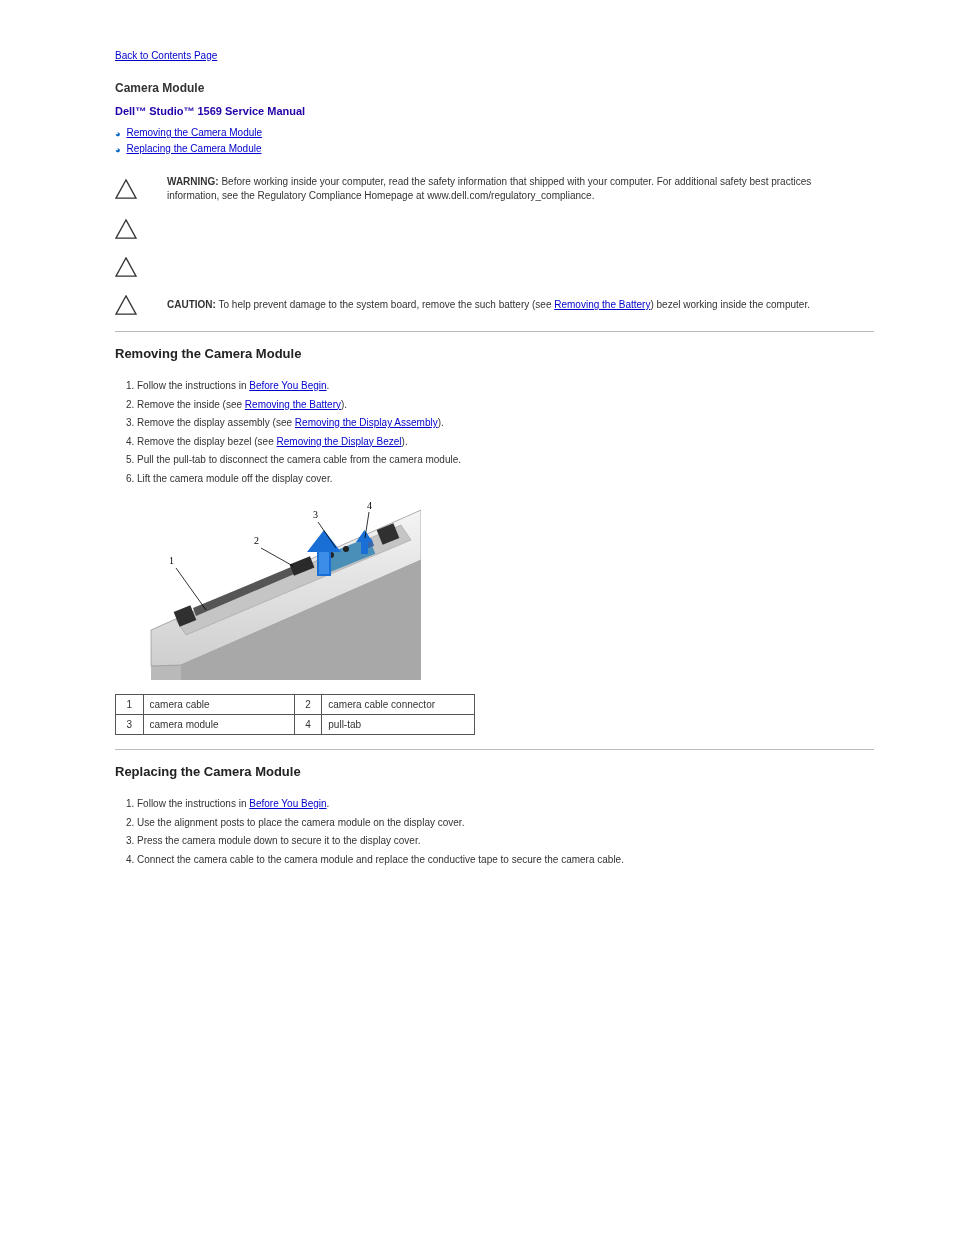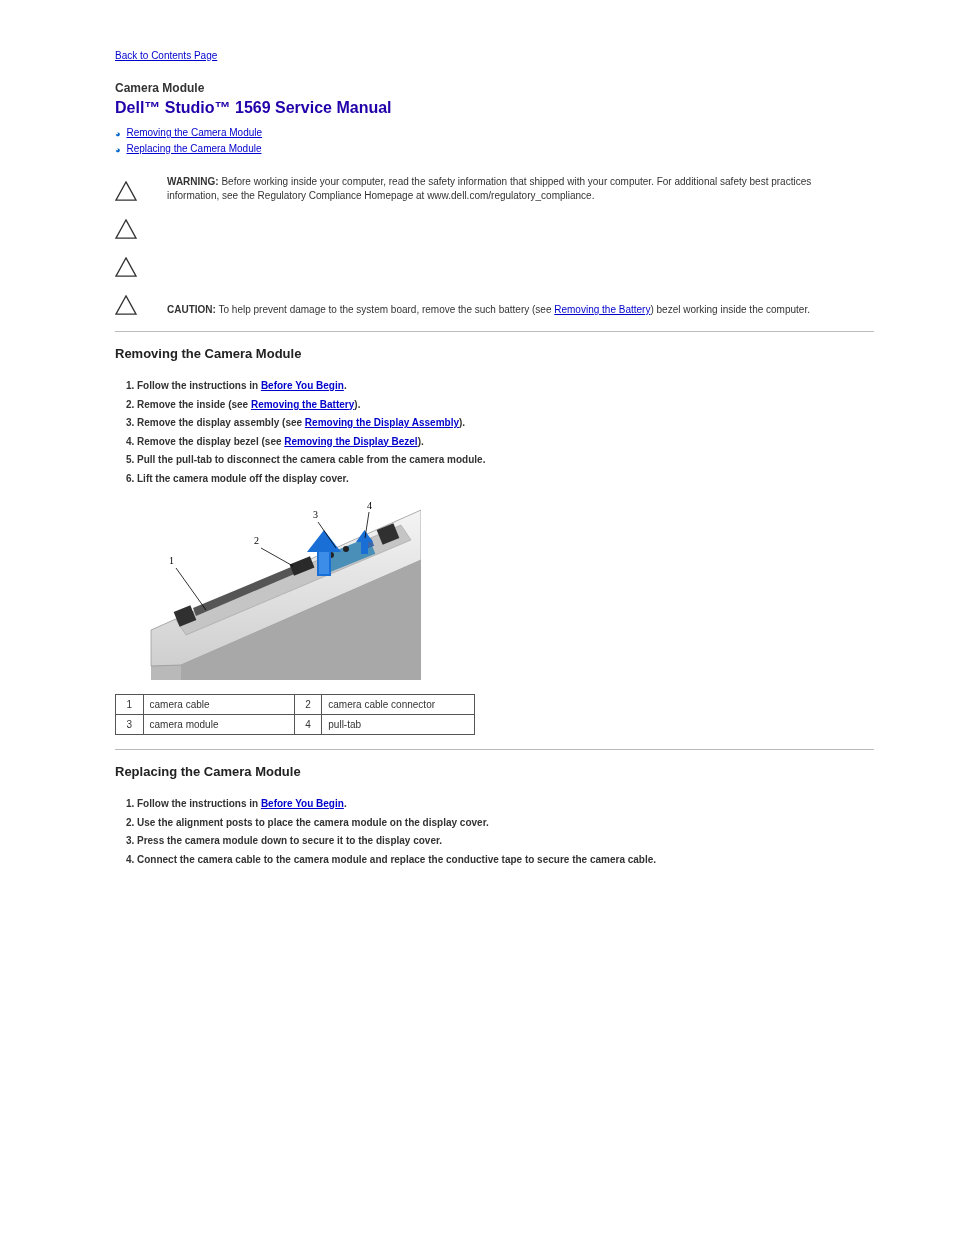--- a/index.html
+++ b/index.html
@@ -19,22 +19,22 @@
   }
   .section-head {
     margin-top: 20px;
     font-size: 12px;
     font-weight: bold;
     color: #333;
   }
   .manual-title {
     color: #2200aa;
     font-weight: bold;
-    font-size: 16px;
-    margin-top: 4px;
+    font-size: 11px;
+    margin-top: 10px;
   }
   .bullet-list {
     margin: 10px 0 18px 0;
     padding: 0;
     list-style: none;
   }
   .bullet-list li {
     display: flex;
     align-items: flex-start;
     margin: 2px 0;
@@ -45,21 +45,21 @@
     margin-right: 6px;
     line-height: 14px;
   }
   .bullet-link {
     color: #0000cc;
     text-decoration: underline;
     font-size: 10px;
   }
   .warning-block, .caution-block {
     display: flex;
-    align-items: flex-end;
+    align-items: center;
     margin: 10px 0 14px 0;
     padding-right: 30px;
   }
   .tri-icon {
     flex: 0 0 26px;
     margin-right: 26px;
     margin-top: 2px;
   }
   .tri-icon svg {
     width: 22px;
@@ -87,21 +87,20 @@
     color: #222;
   }
   .steps {
     margin: 0 0 12px 0;
     padding-left: 22px;
     list-style: decimal;
   }
   .steps li {
     margin: 4px 0;
     line-height: 1.45;
-    font-weight: bold;
   }
   .figure-wrap {
     margin: 14px 0 14px 6px;
   }
   .figure-wrap svg {
     display: block;
   }
   .parts-table {
     border-collapse: collapse;
     width: 360px;

